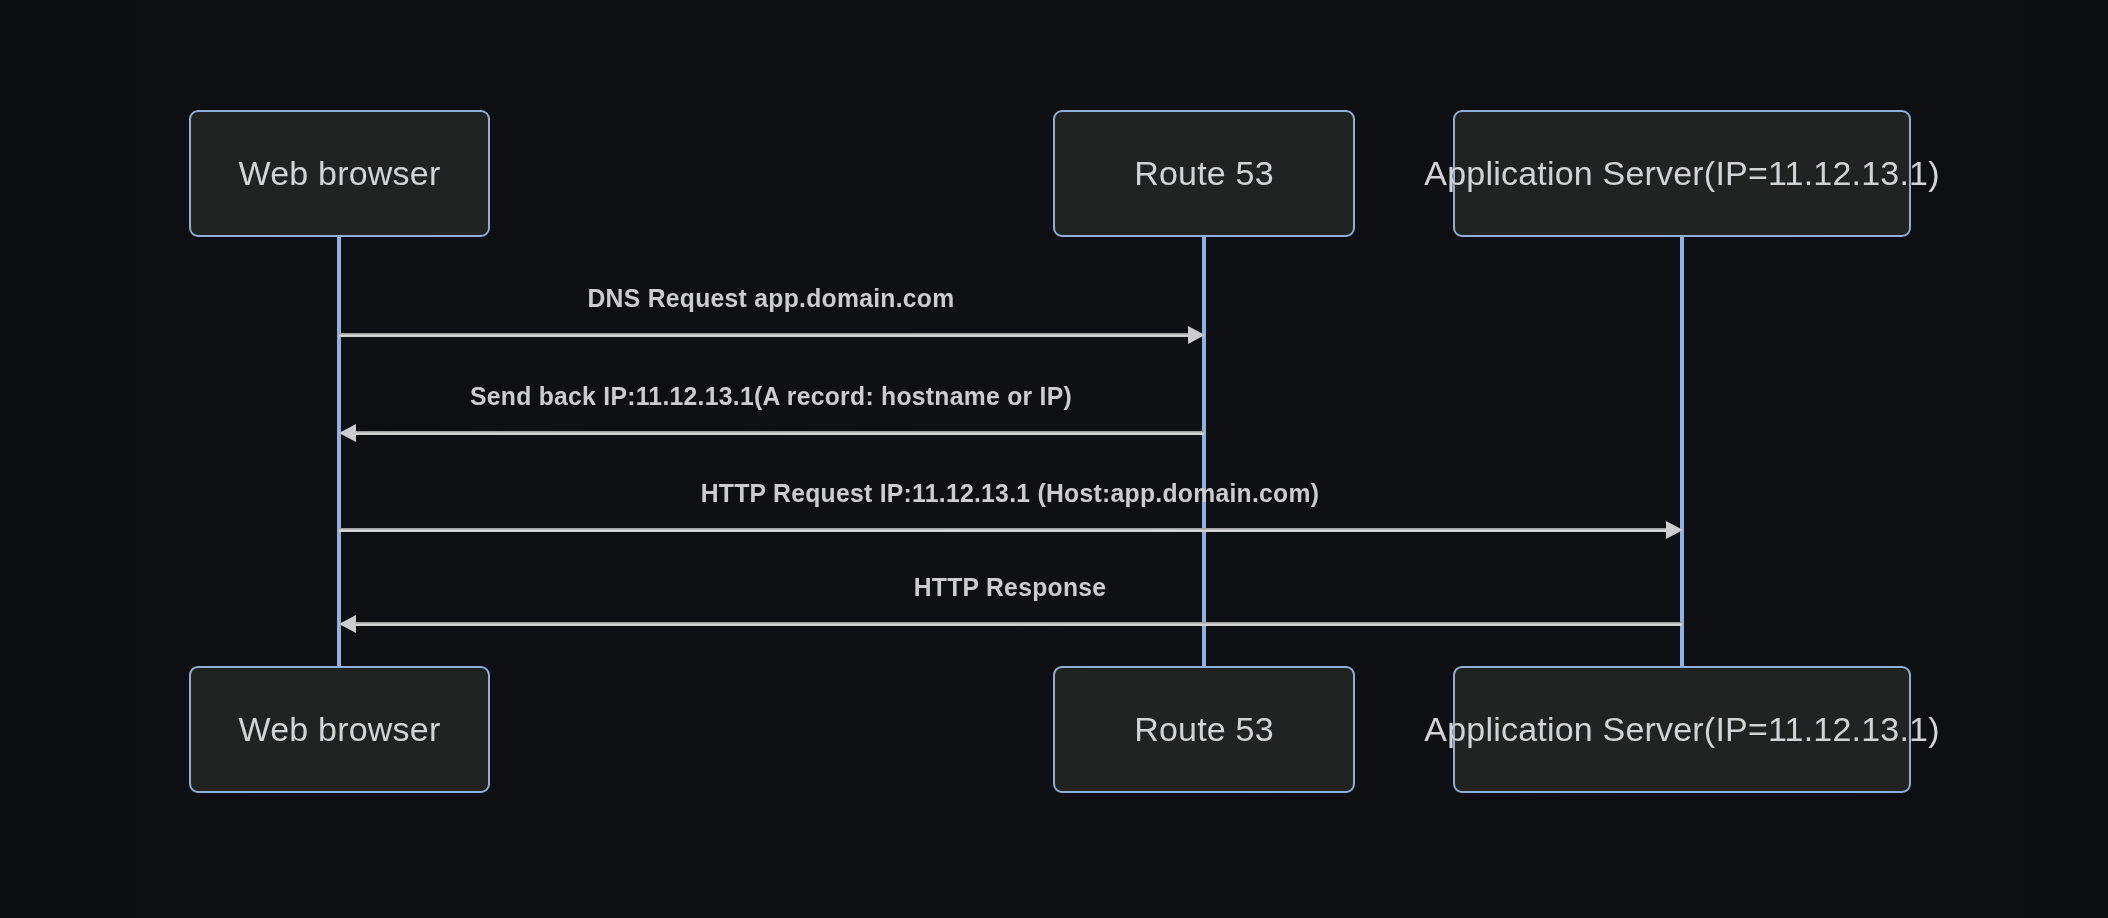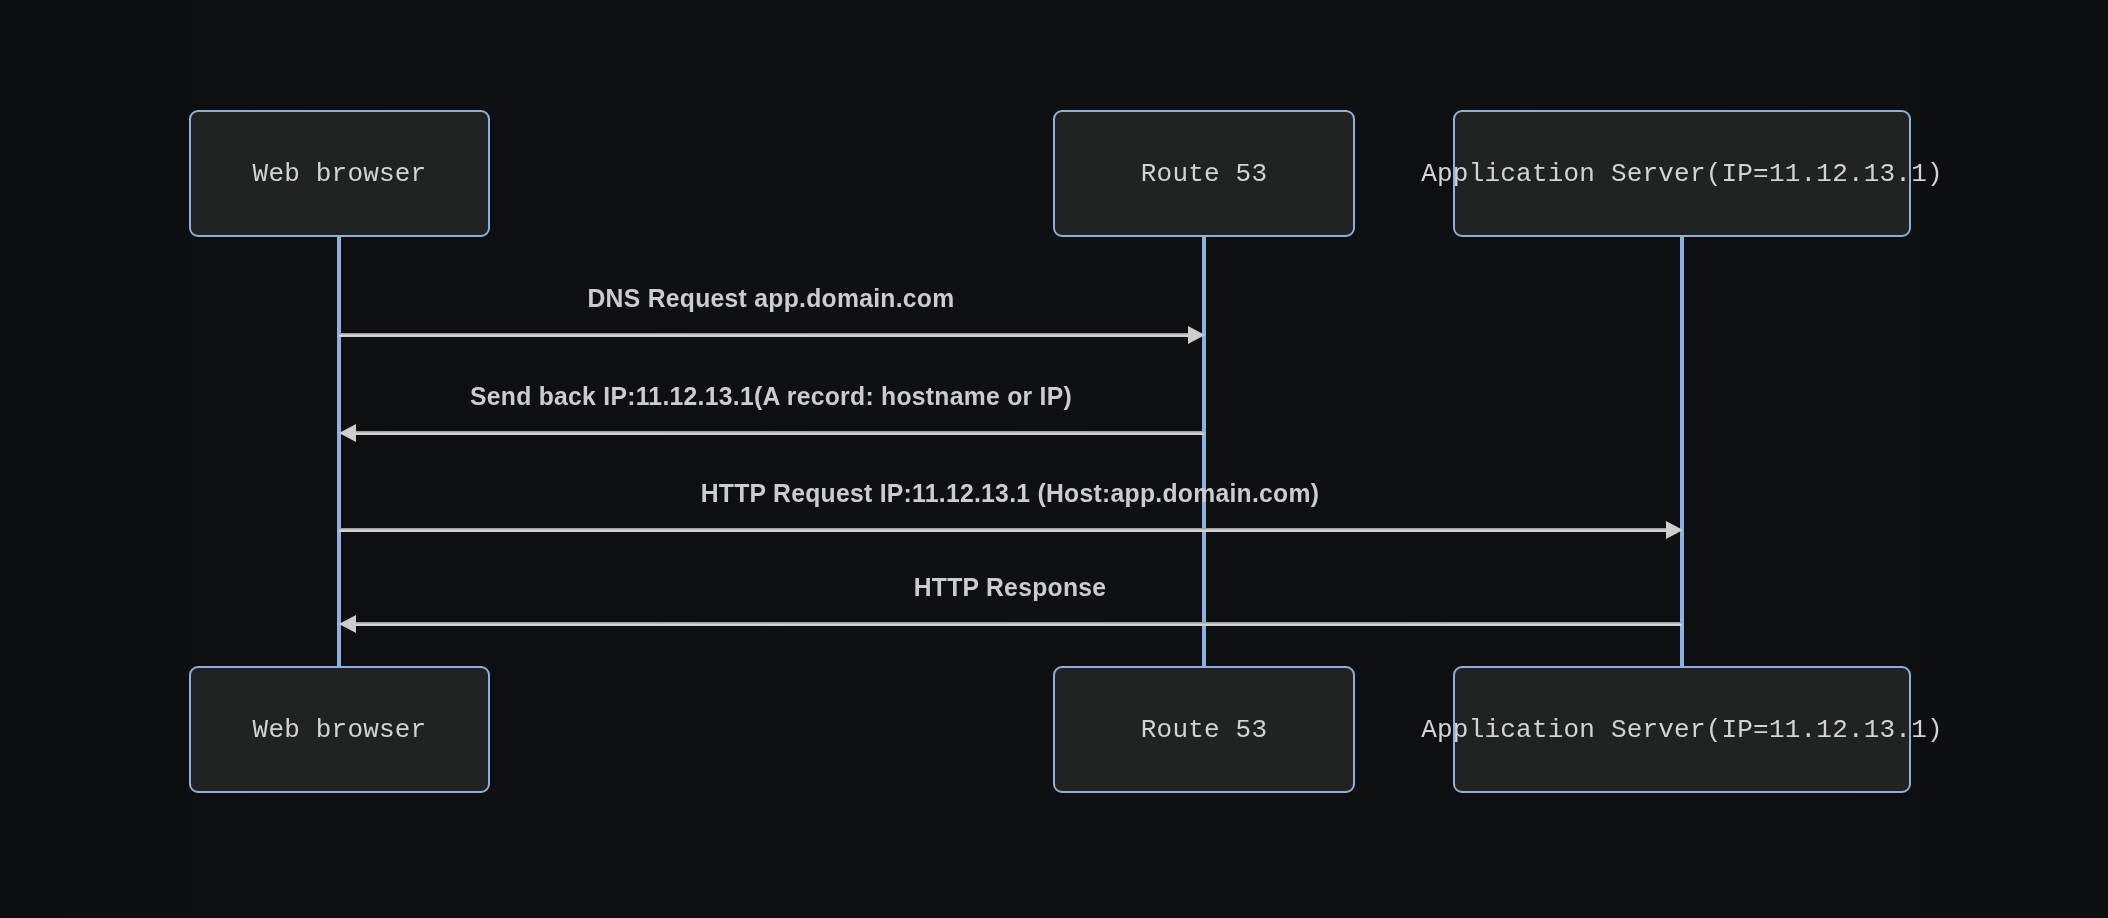--- a/index.html
+++ b/index.html
@@ -33,24 +33,23 @@
     height:127px;
     background:var(--box-fill);
     border:2px solid var(--box-border);
     border-radius:9px;
     display:flex;
     align-items:center;
     justify-content:center;
   }
   .actor-label{
     color:var(--actor-text);
-    font-size:26px;
+    font-size:34px;
     letter-spacing:0.2px;
     white-space:nowrap;
-    font-family:Liberation Mono, monospace;
   }
   .msg-line{
     position:absolute;
     height:4px;
     background:linear-gradient(180deg,#909090 0%,#d9d9d9 65%,#c9c9c9 100%);
   }
   .msg-head{
     position:absolute;
     width:0;height:0;
     border-top:9px solid transparent;

